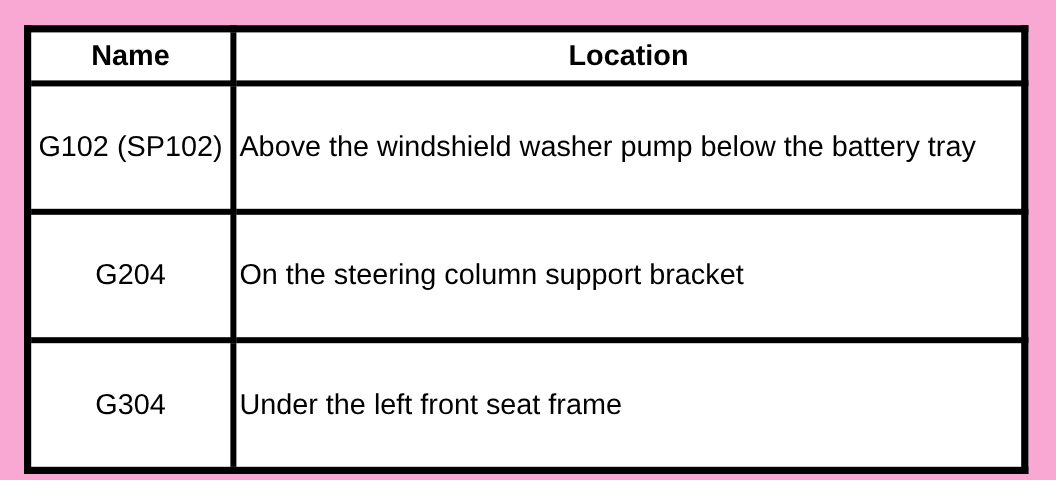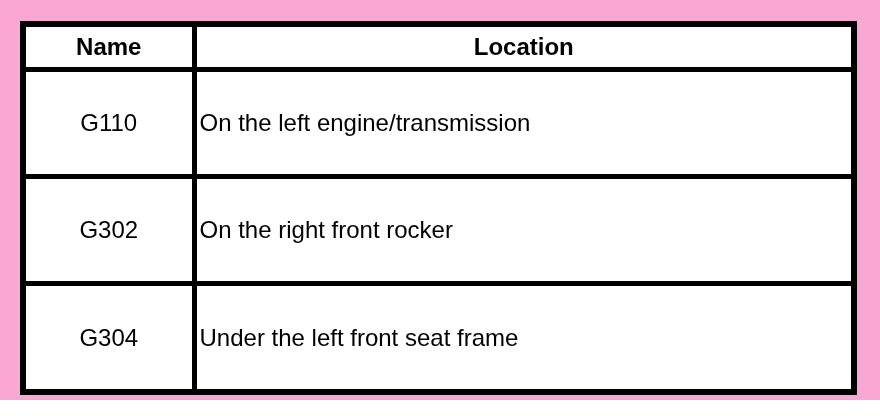--- a/index.html
+++ b/index.html
@@ -63,26 +63,26 @@
       <col class="col-location">
     </colgroup>
     <thead>
       <tr>
         <th>Name</th>
         <th>Location</th>
       </tr>
     </thead>
     <tbody>
       <tr>
-        <td class="name-cell">G110</td>
-        <td class="location-cell">On the left engine/transmission</td>
+        <td class="name-cell">G102 (SP102)</td>
+        <td class="location-cell">Above the windshield washer pump below the battery tray</td>
       </tr>
       <tr>
-        <td class="name-cell">G302</td>
-        <td class="location-cell">On the right front rocker</td>
+        <td class="name-cell">G204</td>
+        <td class="location-cell">On the steering column support bracket</td>
       </tr>
       <tr>
         <td class="name-cell">G304</td>
         <td class="location-cell">Under the left front seat frame</td>
       </tr>
     </tbody>
   </table>
 </div>
 
 </body></html>

